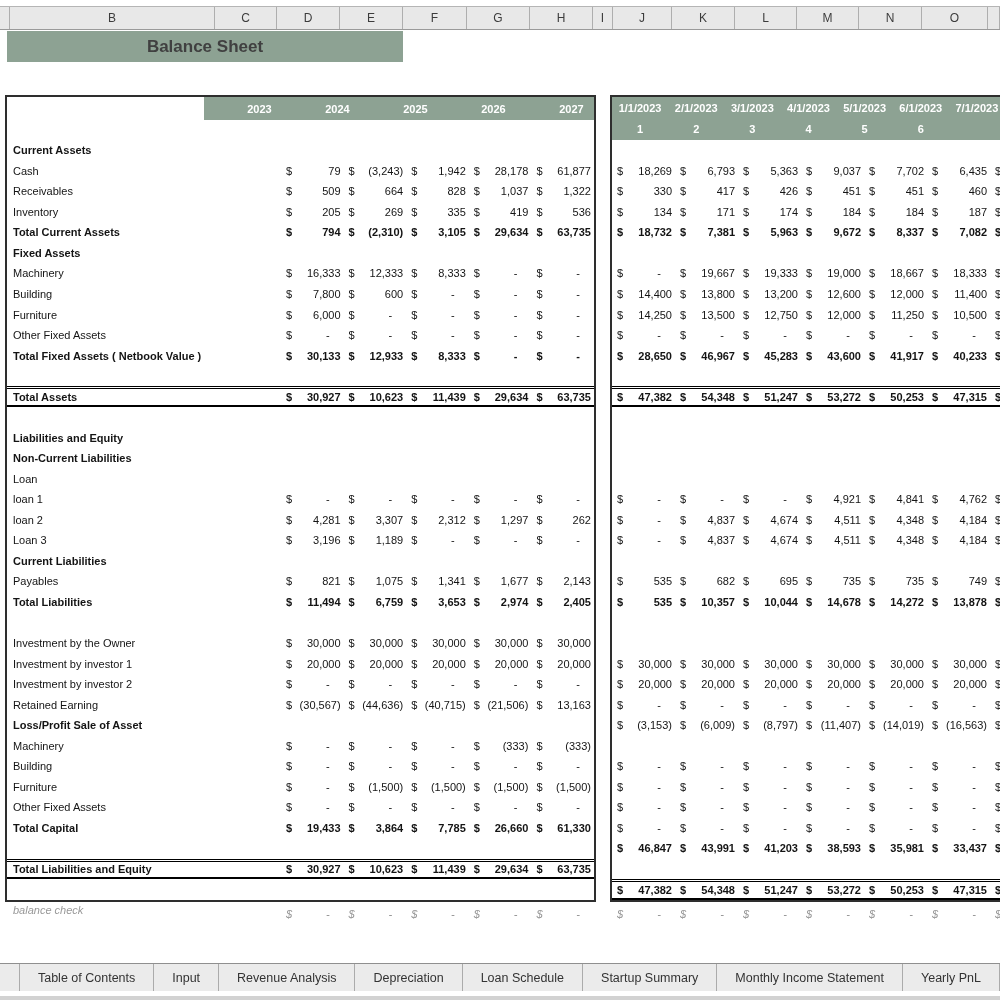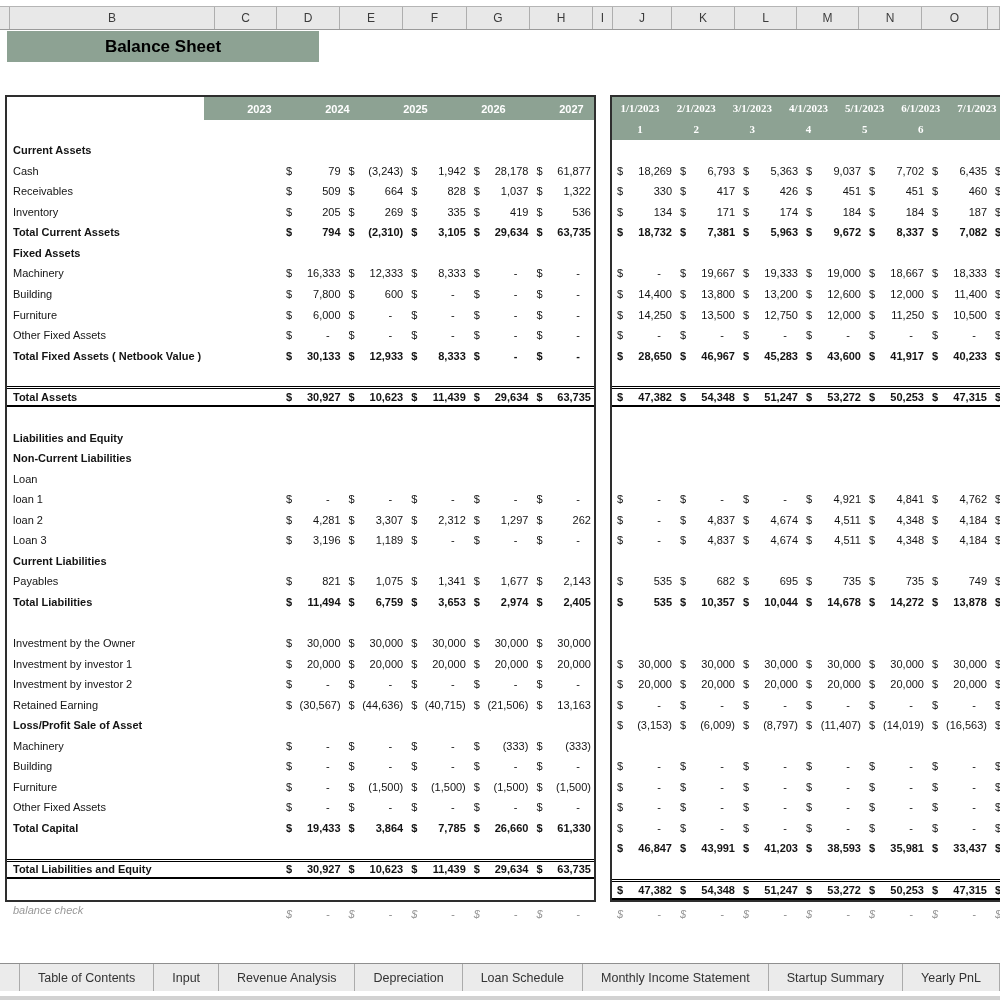--- a/index.html
+++ b/index.html
@@ -7,37 +7,37 @@
     font-family:"Liberation Sans", sans-serif; color:#141414; position:relative; }
 
   
   .col-strip { position:absolute; left:0; top:6px; width:1000px; height:24px;
     background:#e8e8e8; border-top:1px solid #b5b5b5; border-bottom:1px solid #9a9a9a;
     display:flex; }
   .col-cell { height:100%; border-right:1px solid #aeaeae; display:flex;
     align-items:center; justify-content:center; font-size:12px; color:#3c3c3c; }
 
   
-  .title-band { position:absolute; left:7px; top:31px; width:312px; height:31px;
-    background:#8da293; color:#000000; font-weight:bold; font-size:17px;
+  .title-band { position:absolute; left:7px; top:31px; width:396px; height:31px;
+    background:#8da293; color:#404040; font-weight:bold; font-size:17px;
     display:flex; align-items:center; justify-content:center; }
 
   
   .tbl { position:absolute; top:95px; height:807px; border:2px solid #2e2e2e;
     background:#fff; overflow:hidden; font-size:11px; }
   #left-table  { left:5px;  width:591px; }
   #right-table { left:610px; width:395px; border-right:none; }
 
   .band { background:#8da293; color:#fff; font-weight:bold; display:flex; }
   #left-table .band { height:23px;gap:33px; }
   #left-table .band .band-spacer { width:274px; background:#fff; }
   #left-table .band .band-cell { width:62.6px; display:flex; align-items:center; justify-content:center; }
   #right-table .band { height:43px; flex-direction:column; }
   .band-line { display:flex; height:21.5px; }
-  .band-line .band-cell { width:63px; display:flex; align-items:center; justify-content:center;font-family:Liberation Serif, serif; }
+  .band-line .band-cell { width:63px; display:flex; align-items:center; justify-content:center; }
 
   .top-gap { height:20px; }
 
   .row { display:flex; height:20.54px; align-items:center; }
   .row .lbl { width:274px; padding-left:6px; white-space:nowrap; overflow:hidden; }
   #left-table .cell { width:62.6px; }
   #right-table .cell, .balance-right .cell { width:63px; flex:none; }
   .cell { display:flex; align-items:center; height:100%; }
   .cell .d { margin-left:5px; }
   .cell .v { margin-left:auto; margin-right:3px; }
@@ -1530,22 +1530,22 @@
     <div class="tab">
       <span>Revenue Analysis</span>
     </div>
     <div class="tab">
       <span>Depreciation</span>
     </div>
     <div class="tab">
       <span>Loan Schedule</span>
     </div>
     <div class="tab">
+      <span>Startup Summary</span>
+    </div>
+    <div class="tab">
       <span>Monthly Income Statement</span>
-    </div>
-    <div class="tab">
-      <span>Startup Summary</span>
     </div>
     <div class="tab">
       <span>Yearly PnL</span>
     </div>
   </div>
 <div class="bottom-strip"></div>
 
 </body></html>

